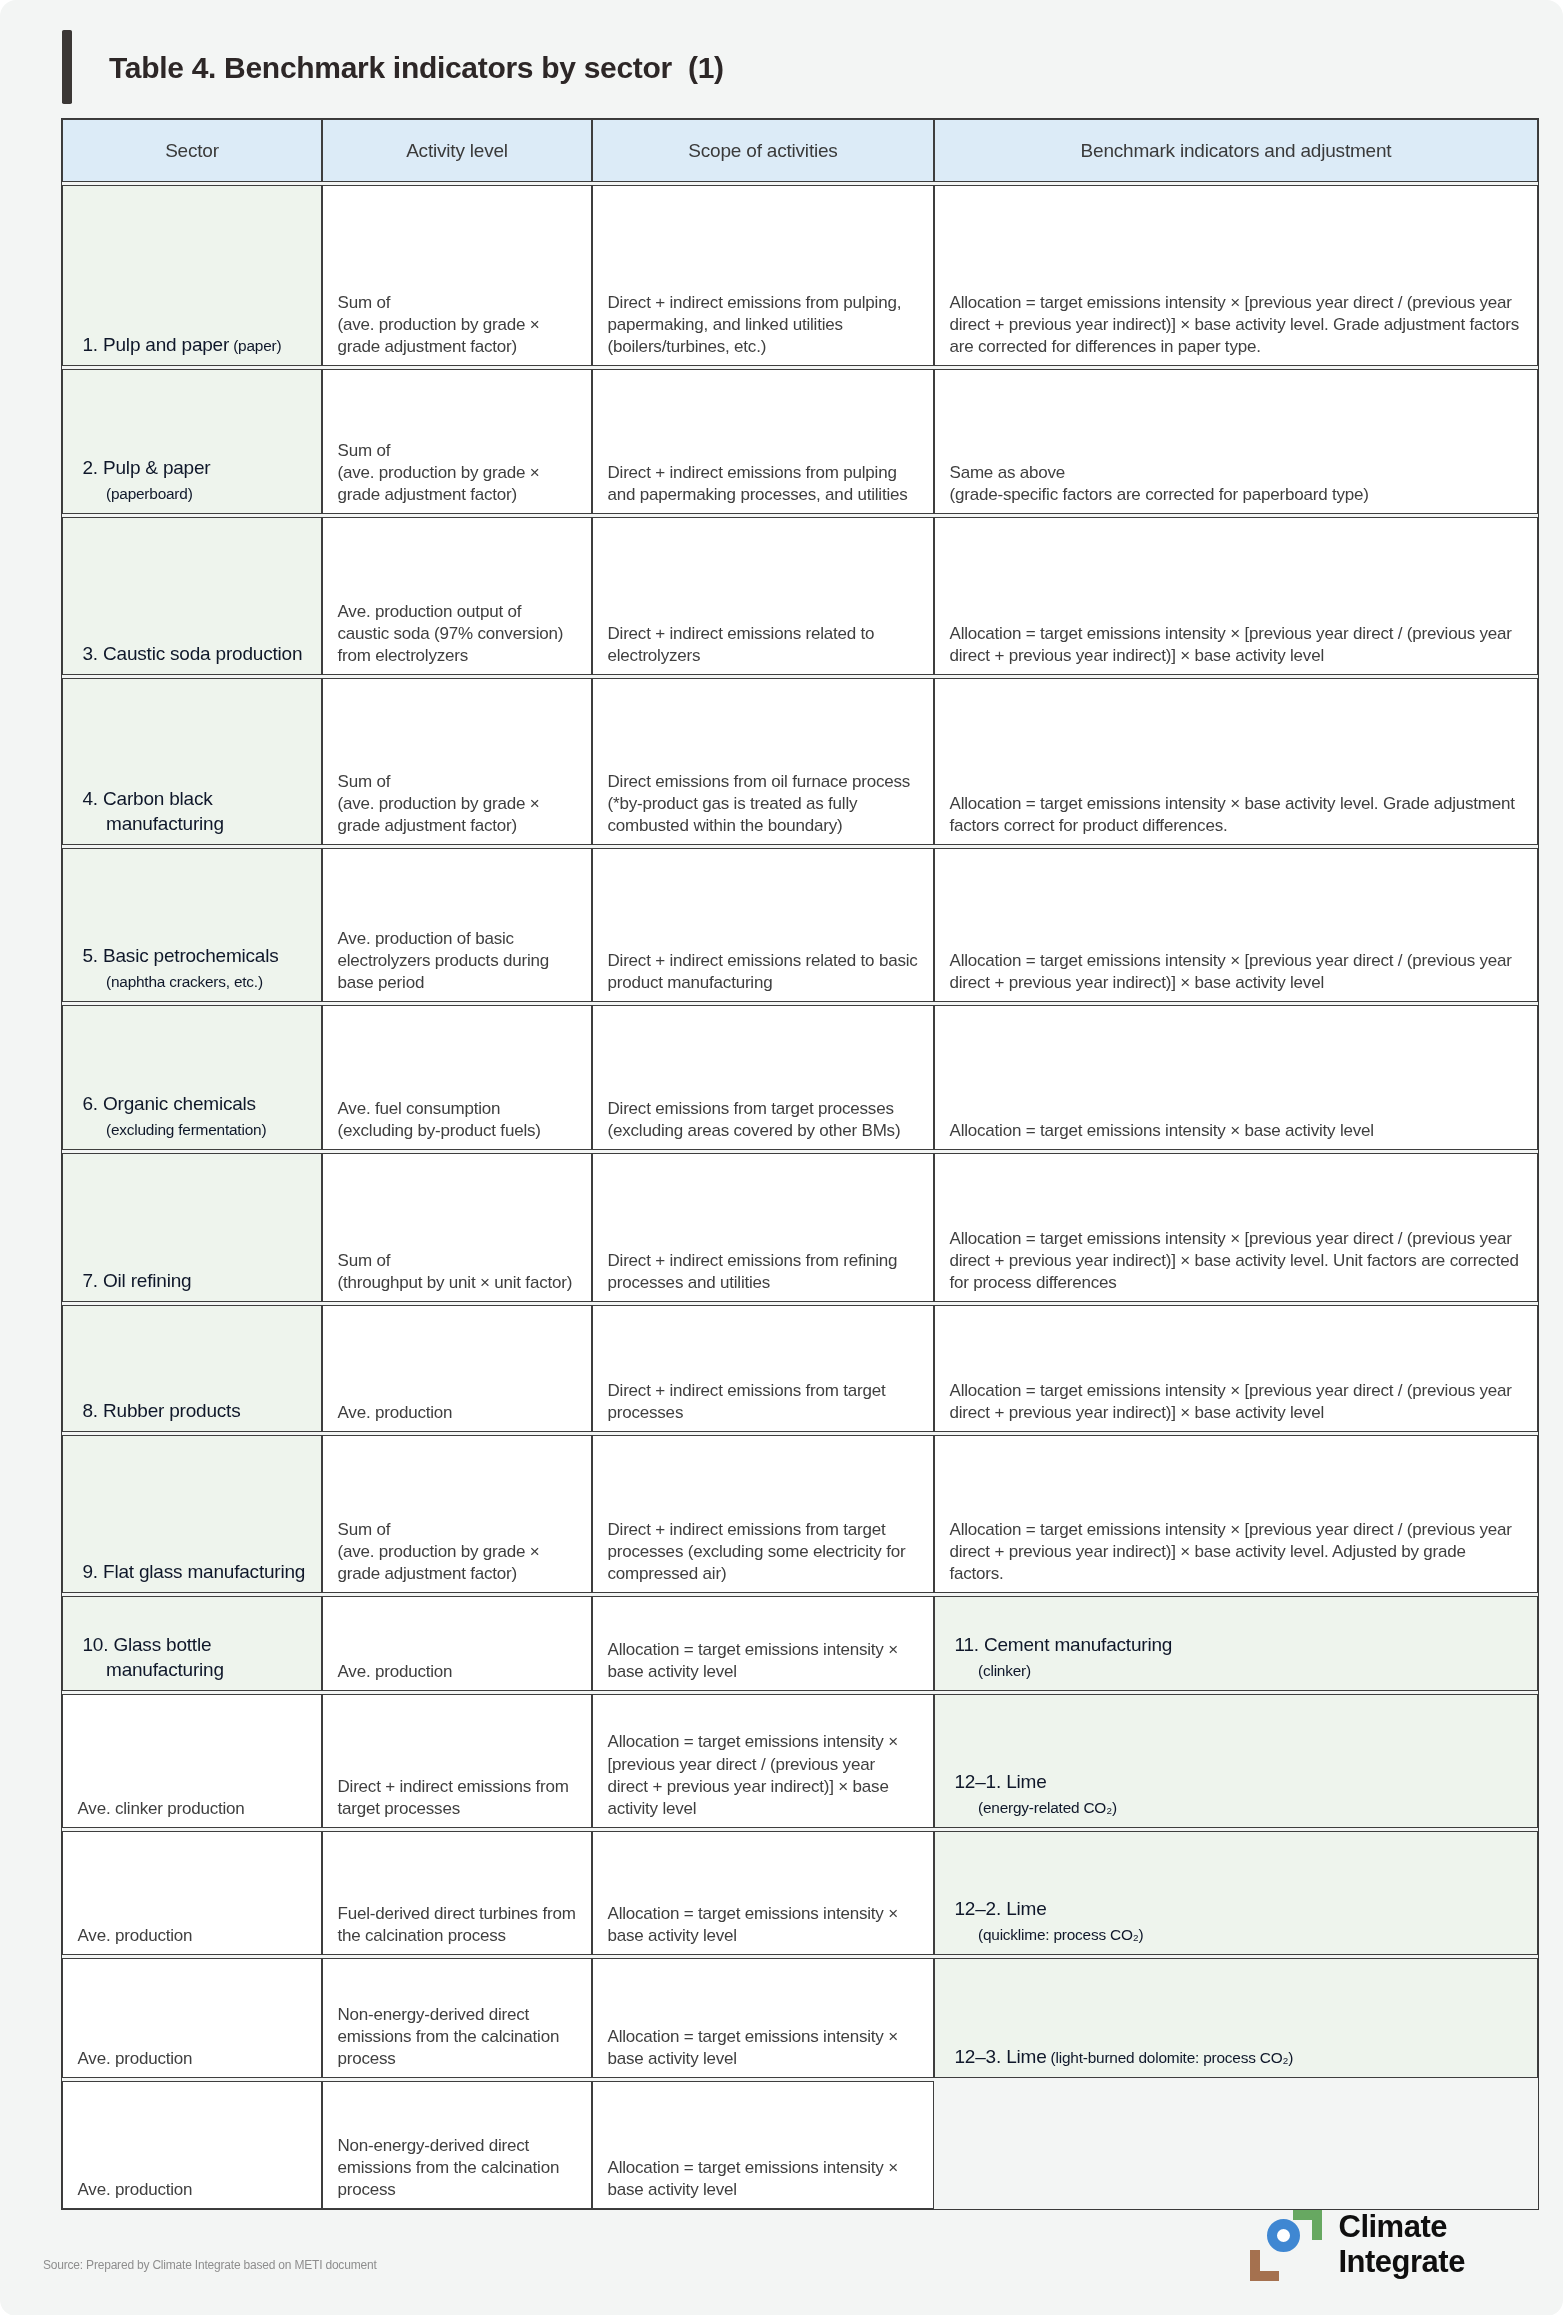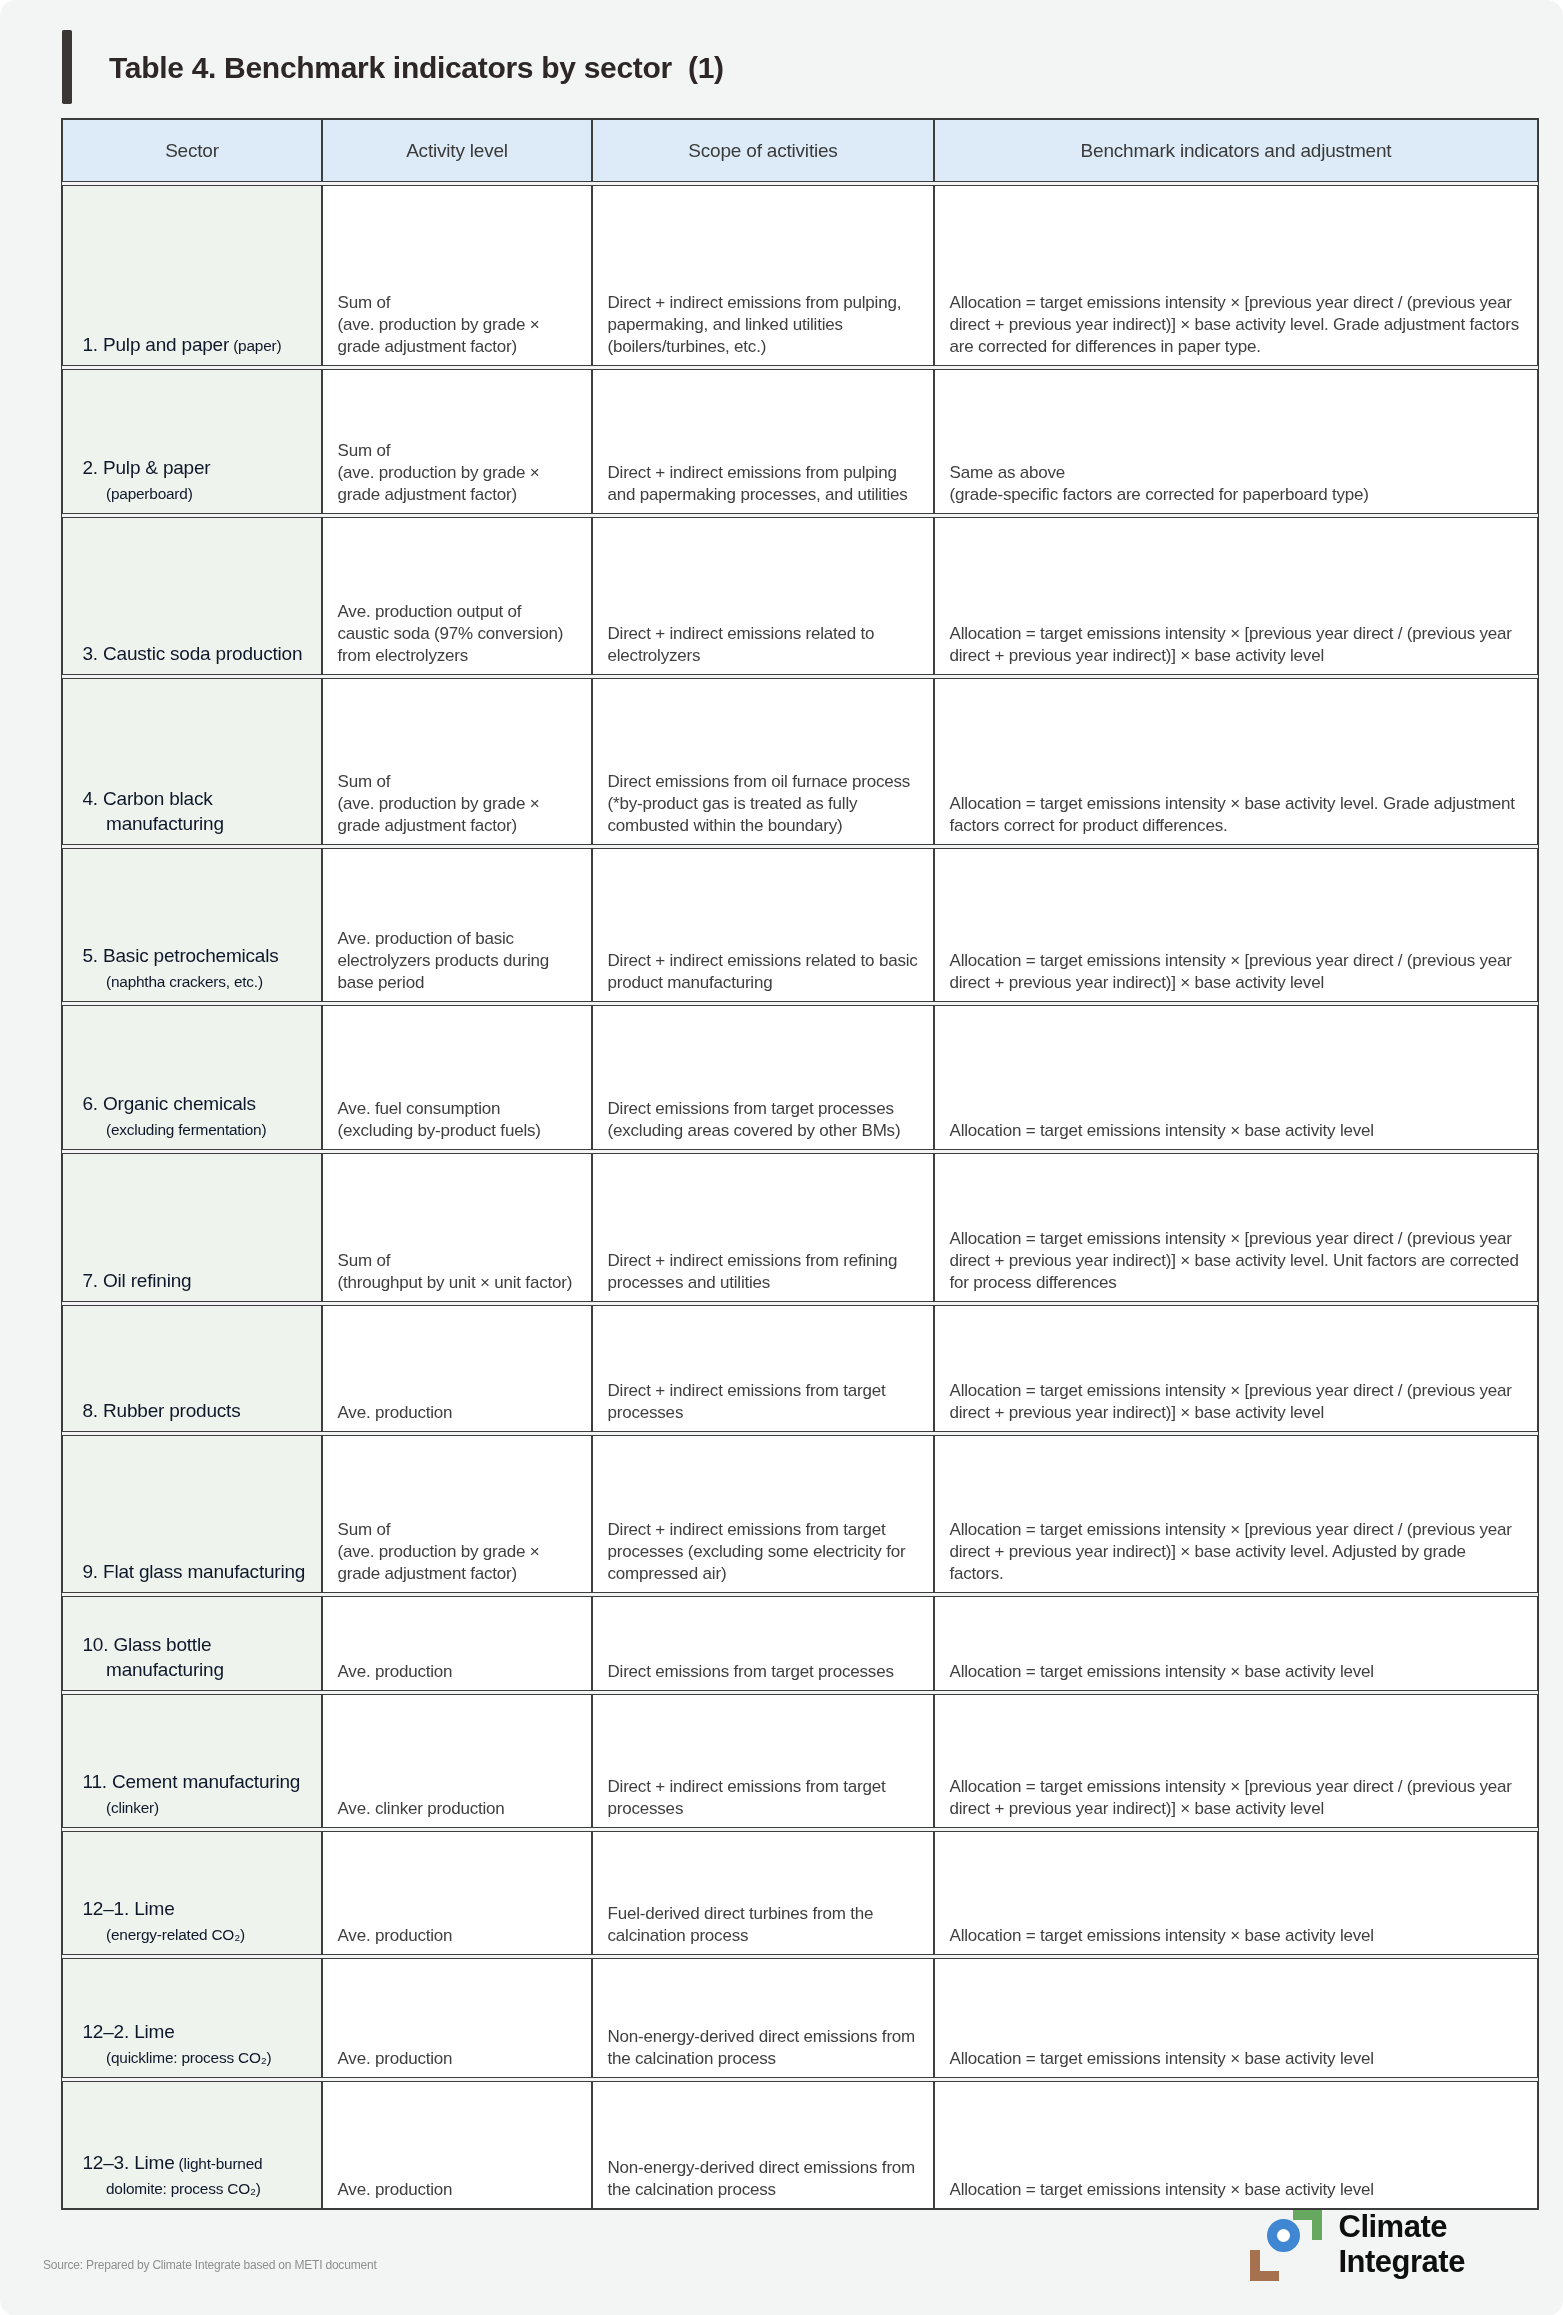--- a/index.html
+++ b/index.html
@@ -135,21 +135,20 @@
     <div class="td"><div class="cell-inner">Allocation = target emissions intensity × [previous year direct / (previous year direct + previous year indirect)] × base activity level</div></div>
 
     <div class="td sector"><div class="sec-inner"><span>9. Flat glass manufacturing</span><span class="sec-note"></span></div></div>
     <div class="td"><div class="cell-inner">Sum of
 (ave. production by grade × grade adjustment factor)</div></div>
     <div class="td"><div class="cell-inner">Direct + indirect emissions from target processes (excluding some electricity for compressed air)</div></div>
     <div class="td"><div class="cell-inner">Allocation = target emissions intensity × [previous year direct / (previous year direct + previous year indirect)] × base activity level. Adjusted by grade factors.</div></div>
 
     <div class="td sector"><div class="sec-inner"><span>10. Glass bottle manufacturing</span><span class="sec-note"></span></div></div>
     <div class="td"><div class="cell-inner">Ave. production</div></div>
-    <div class="td"><div class="cell-inner">Direct emissions from target processes</div></div>
     <div class="td"><div class="cell-inner">Allocation = target emissions intensity × base activity level</div></div>
 
     <div class="td sector"><div class="sec-inner"><span>11. Cement manufacturing</span><span class="sec-note">
 (clinker)</span></div></div>
     <div class="td"><div class="cell-inner">Ave. clinker production</div></div>
     <div class="td"><div class="cell-inner">Direct + indirect emissions from target processes</div></div>
     <div class="td"><div class="cell-inner">Allocation = target emissions intensity × [previous year direct / (previous year direct + previous year indirect)] × base activity level</div></div>
 
     <div class="td sector"><div class="sec-inner"><span>12–1. Lime</span><span class="sec-note">
 (energy-related CO₂)</span></div></div>

